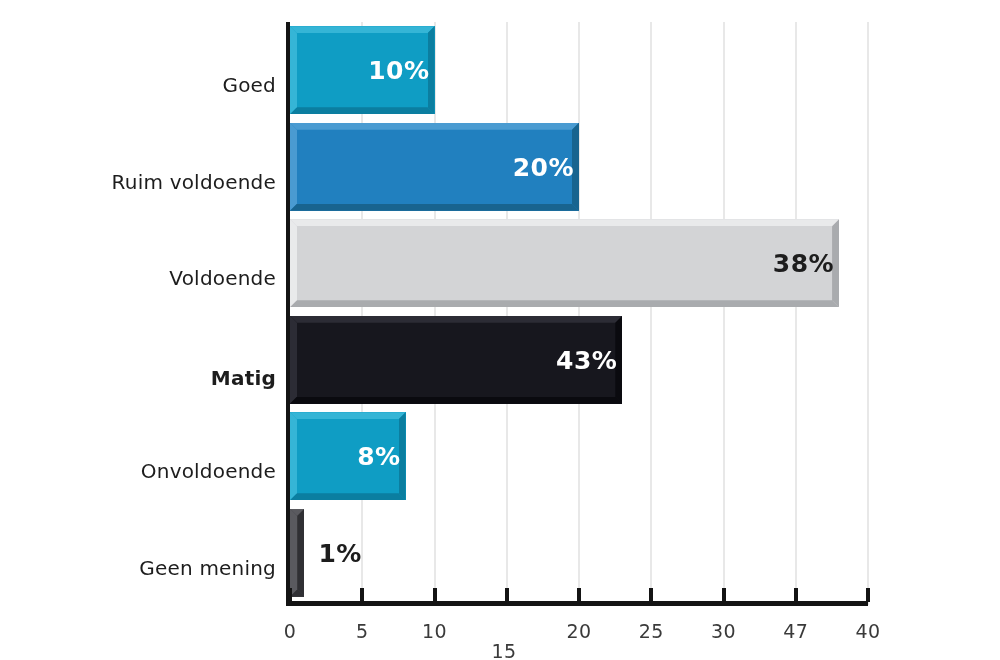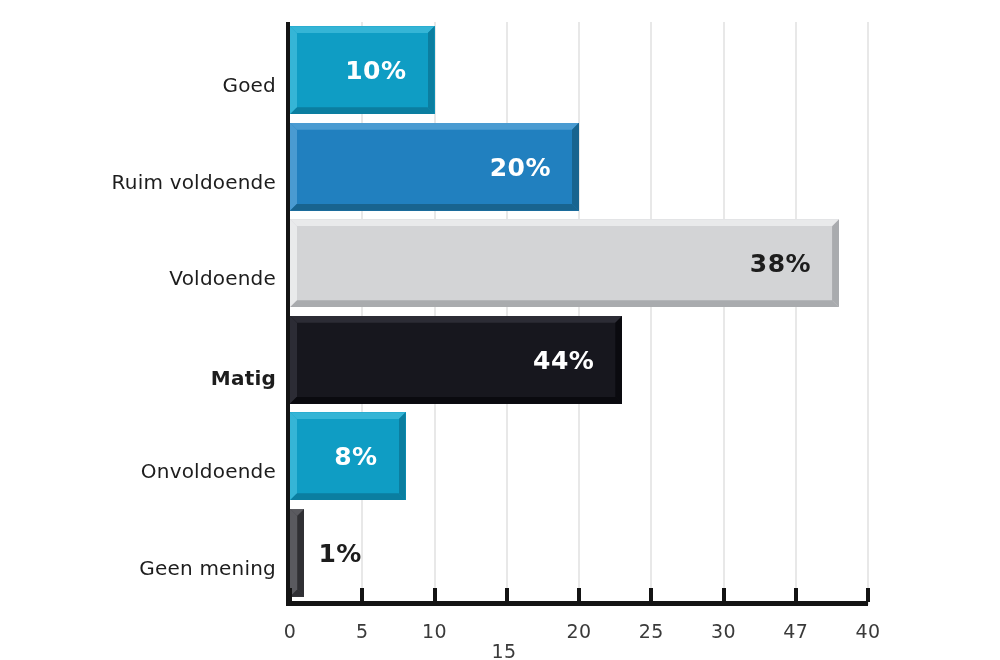--- a/index.html
+++ b/index.html
@@ -125,21 +125,21 @@
   .bar-value {
     position: absolute;
     top: 50%;
     transform: translateY(-50%);
     font-size: 25px;
     font-weight: bold;
     letter-spacing: .5px;
     white-space: nowrap;
   }
   .bar-value.inside {
-    right: 28px;
+    right: 5px;
   }
   .bar-value.outside {
     left: 100%;
     margin-left: 14px;
   }
 </style>
 </head>
 <body>
 
 <div id="chart-root">
@@ -182,21 +182,21 @@
             <div class="bevel-right" style="background: rgb(169, 171, 174); clip-path: polygon(0px 7px, 100% 0px, 100% 100%, 0px calc(100% - 7px));"></div>
             <div class="bar-value inside" style="color: rgb(29, 29, 29);">38%</div>
           </div>
         </div>
         <div class="bar-row" style="top: 293.75px; height: 88px; width: 332.35px;">
           <div class="bar" title="Matig 23%" style="width: 332.35px; background: rgb(23, 23, 30);">
             <div class="bevel-top" style="background: rgb(44, 44, 53); clip-path: polygon(0px 0px, 100% 0px, calc(100% - 7px) 100%, 7px 100%);"></div>
             <div class="bevel-left" style="background: rgb(44, 44, 53); clip-path: polygon(0px 0px, 100% 7px, 100% calc(100% - 7px), 0px 100%);"></div>
             <div class="bevel-bottom" style="background: rgb(10, 10, 15); clip-path: polygon(7px 0px, calc(100% - 7px) 0px, 100% 100%, 0px 100%);"></div>
             <div class="bevel-right" style="background: rgb(10, 10, 15); clip-path: polygon(0px 7px, 100% 0px, 100% 100%, 0px calc(100% - 7px));"></div>
-            <div class="bar-value inside" style="color: rgb(255, 255, 255);">44%</div>
+            <div class="bar-value inside" style="color: rgb(255, 255, 255);">43%</div>
           </div>
         </div>
         <div class="bar-row" style="top: 390.25px; height: 88px; width: 115.6px;">
           <div class="bar" title="Onvoldoende 8%" style="width: 115.6px; background: rgb(15, 157, 196);">
             <div class="bevel-top" style="background: rgb(53, 181, 214); clip-path: polygon(0px 0px, 100% 0px, calc(100% - 7px) 100%, 7px 100%);"></div>
             <div class="bevel-left" style="background: rgb(53, 181, 214); clip-path: polygon(0px 0px, 100% 7px, 100% calc(100% - 7px), 0px 100%);"></div>
             <div class="bevel-bottom" style="background: rgb(11, 126, 160); clip-path: polygon(7px 0px, calc(100% - 7px) 0px, 100% 100%, 0px 100%);"></div>
             <div class="bevel-right" style="background: rgb(11, 126, 160); clip-path: polygon(0px 7px, 100% 0px, 100% 100%, 0px calc(100% - 7px));"></div>
             <div class="bar-value inside" style="color: rgb(255, 255, 255);">8%</div>
           </div>

